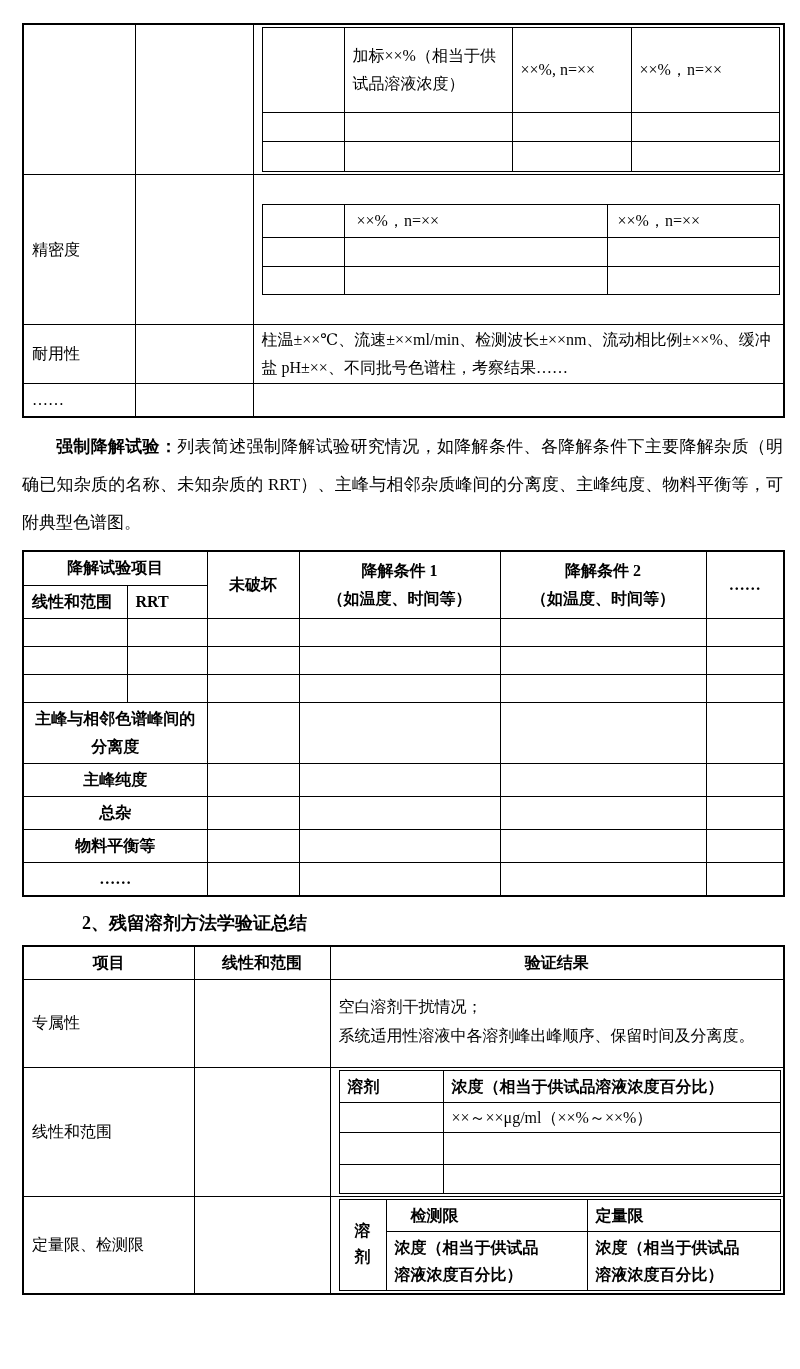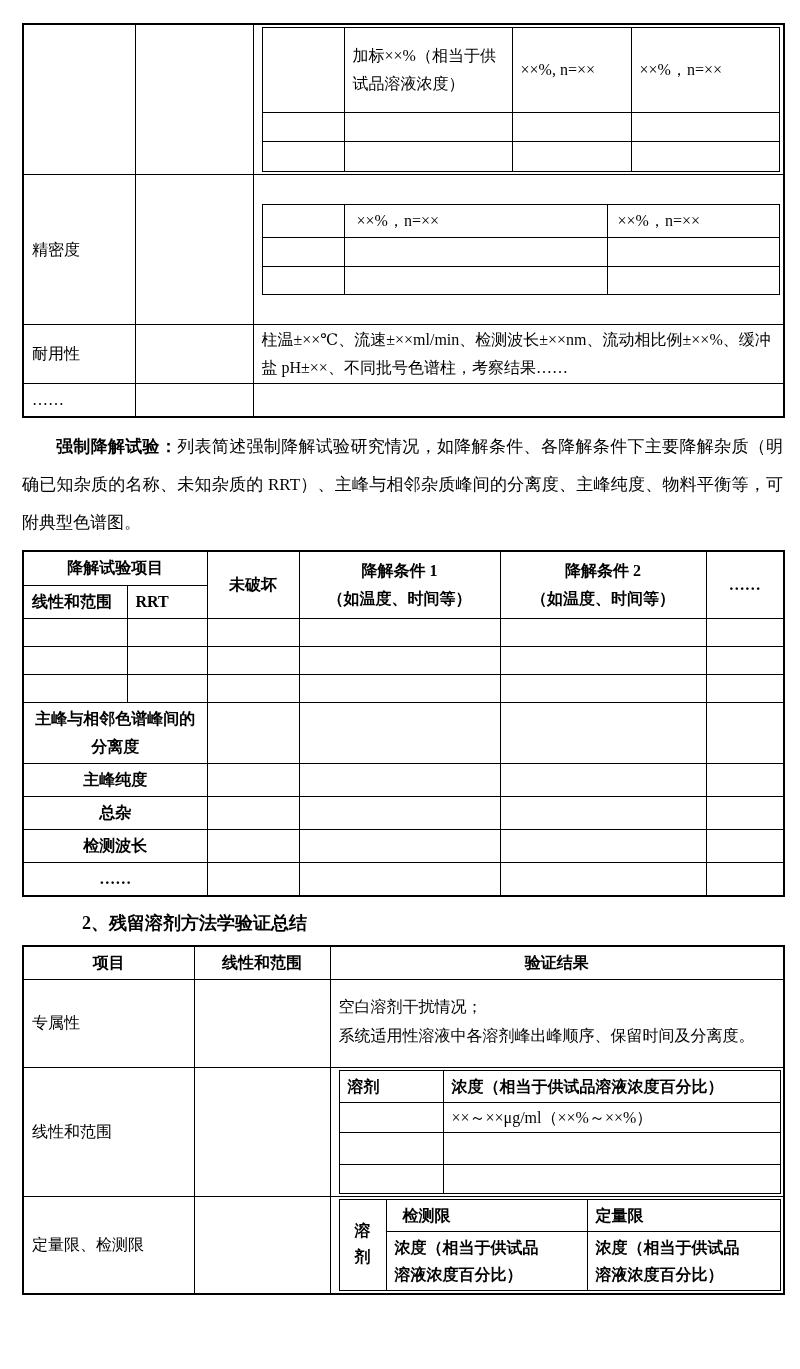--- a/index.html
+++ b/index.html
@@ -195,21 +195,21 @@
           <td></td>
       </tr>
       <tr style="height:33px">
         <td colspan="2" class="b c">总杂</td>
         <td></td>
           <td></td>
           <td></td>
           <td></td>
       </tr>
       <tr style="height:32px">
-        <td colspan="2" class="b c">检测波长</td>
+        <td colspan="2" class="b c">物料平衡等</td>
         <td></td>
           <td></td>
           <td></td>
           <td></td>
       </tr>
       <tr style="height:32px">
         <td colspan="2" class="b c">……</td>
         <td></td>
           <td></td>
           <td></td>
@@ -279,21 +279,21 @@
         <td class="holder" style="padding:2px 5px 2px 8px;">
           <table class="nest" style="width:441px">
             <colgroup>
                 <col style="width:47px">
                 <col style="width:201px">
                 <col style="width:193px">
               </colgroup>
             <tbody>
               <tr style="height:30px">
                 <td rowspan="2" class="b c vtext"><span>溶剂</span></td>
-                <td class="b" style="padding-left:16px;line-height:27px;margin-left:32px;">检测限</td>
+                <td class="b" style="padding-left:24px;line-height:27px;margin-left:32px;">检测限</td>
                 <td class="b" style="padding-left:8px;line-height:27px;margin-top:44px;">定量限</td>
               </tr>
               <tr style="height:55px">
                 <td class="b top" style="padding-left:8px;line-height:27px;">
                   <span style="display:block">浓度（相当于供试品</span>
                   <span style="display:block">溶液浓度百分比）</span>
                 </td>
                 <td class="b top" style="padding-left:8px;line-height:27px;">
                   <span style="display:block">浓度（相当于供试品</span>
                   <span style="display:block">溶液浓度百分比）</span>

